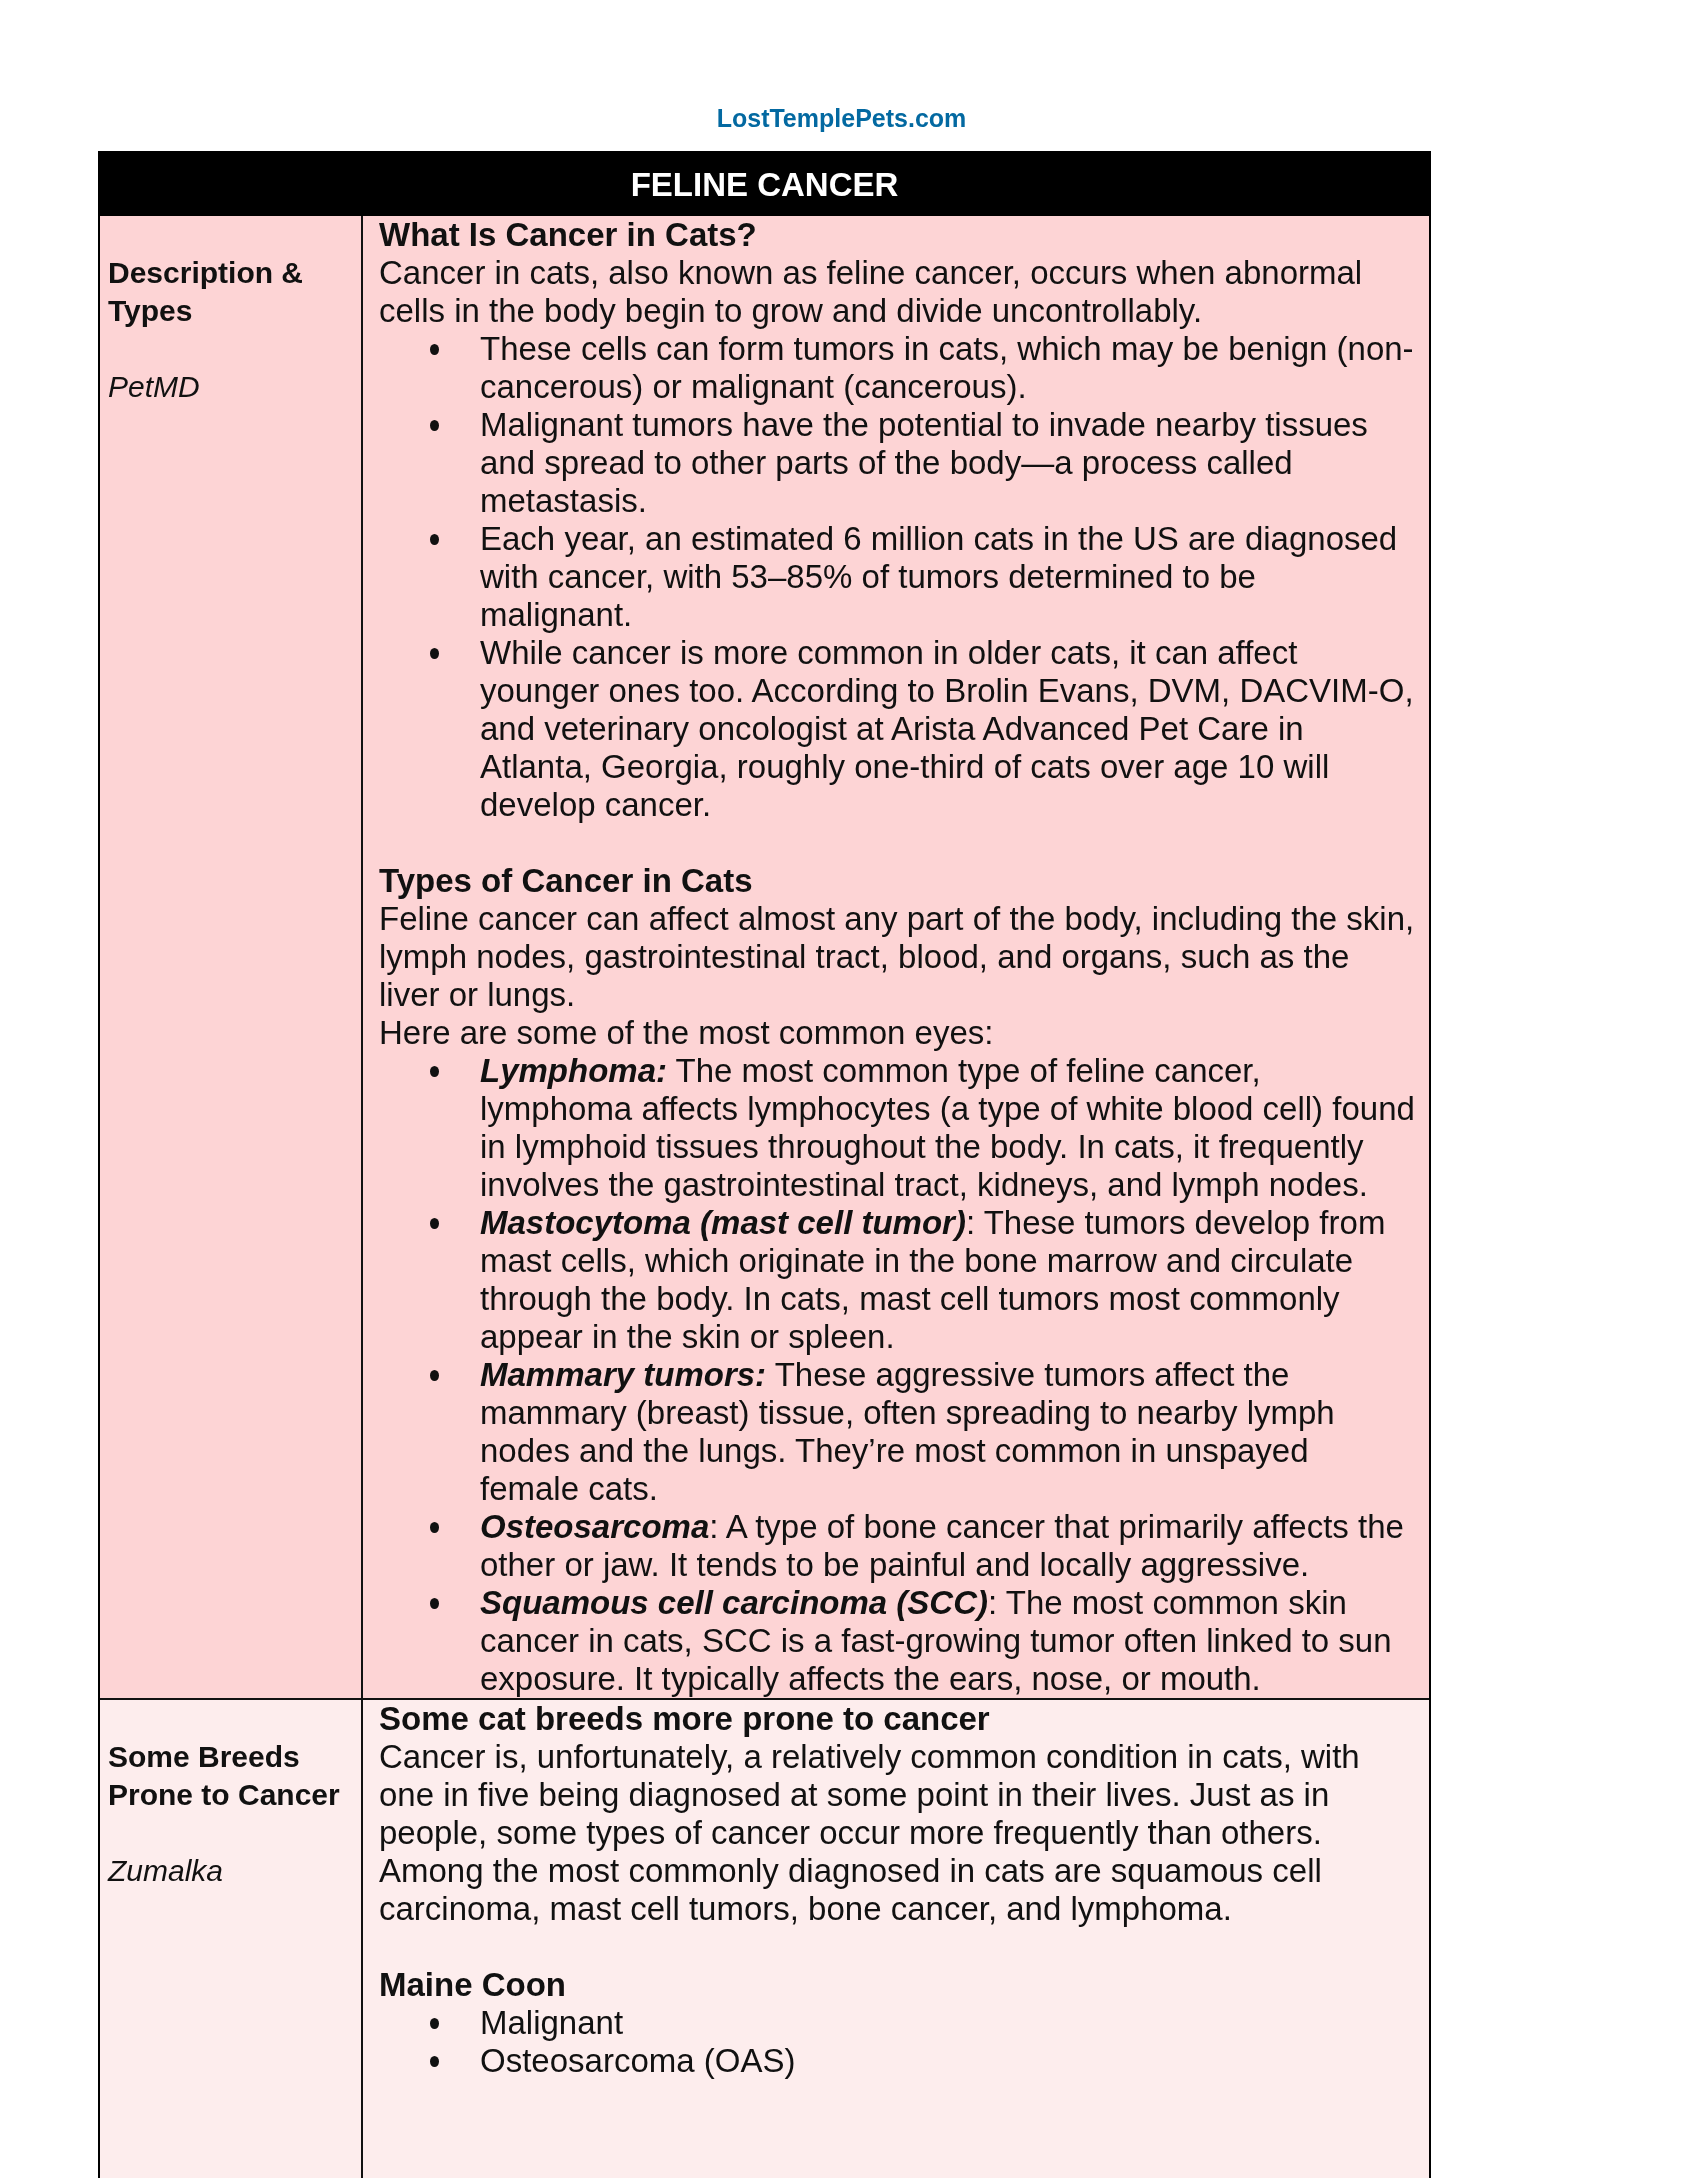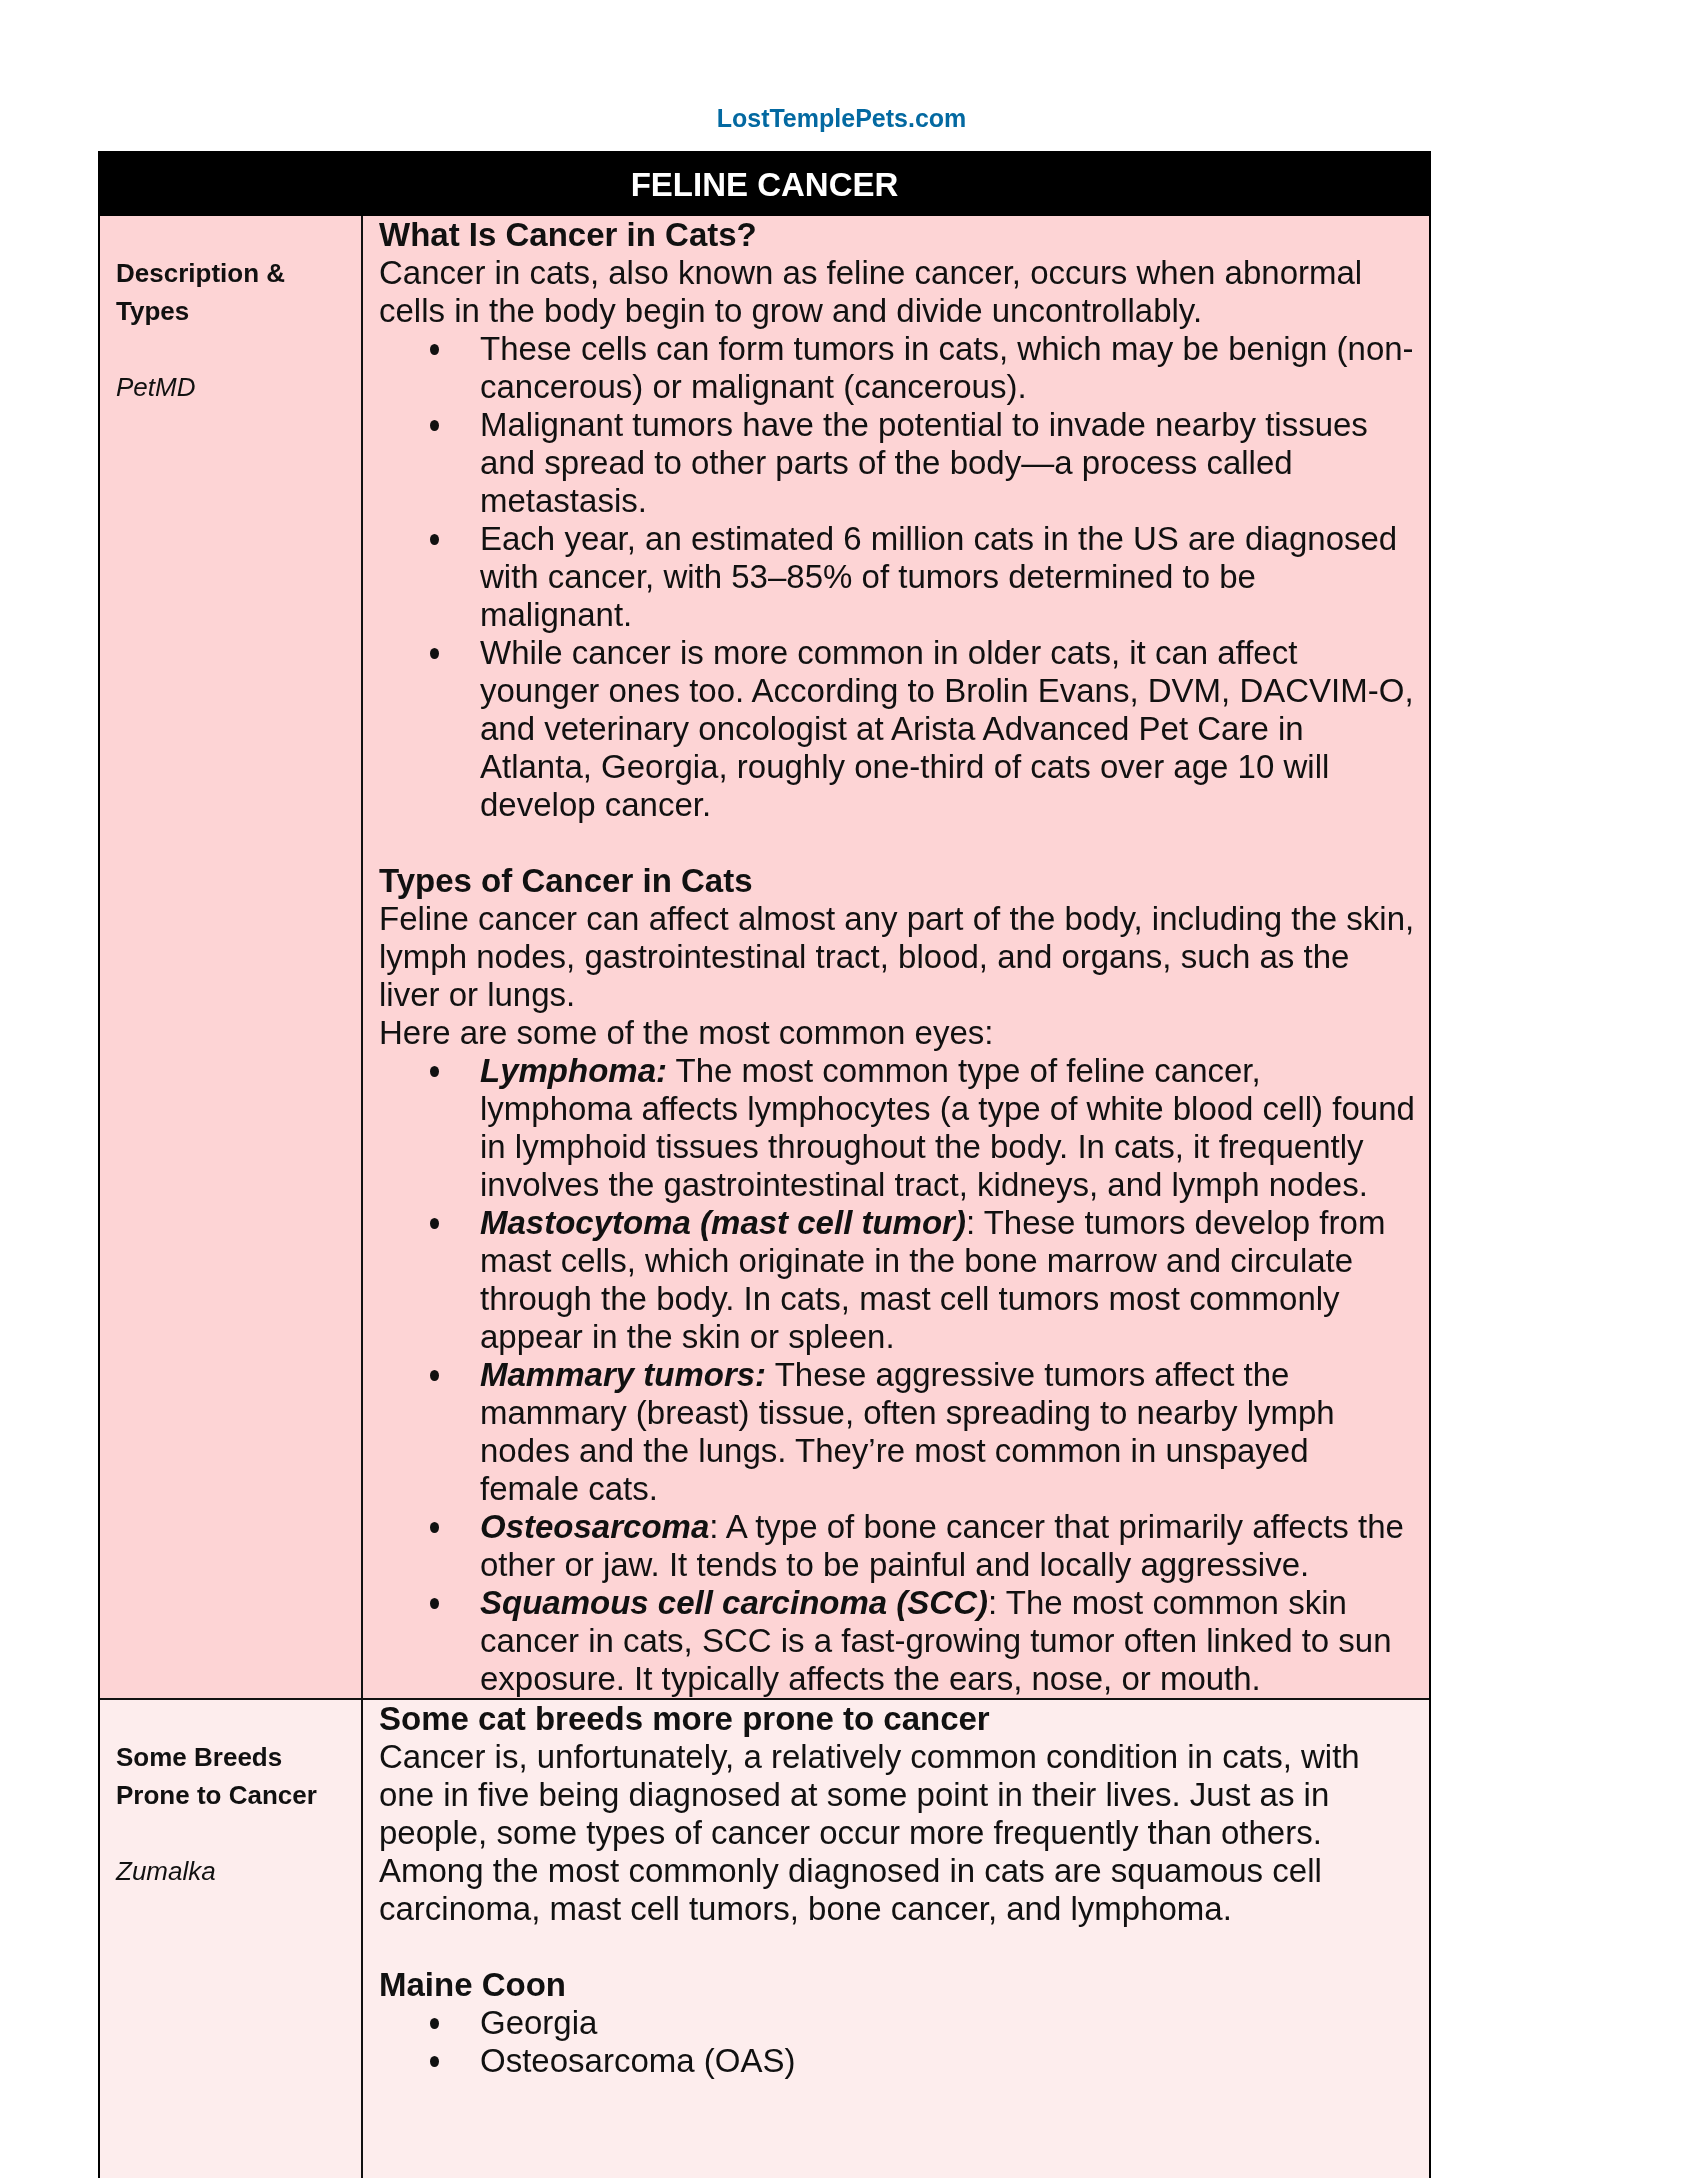--- a/index.html
+++ b/index.html
@@ -18,21 +18,21 @@
   .title-bar {
     height: 63px; background: #000; color: #fff; text-align: center;
     font-weight: bold; font-size: 33px; line-height: 63px;
   }
   .row { display: flex; border-top: 2px solid #111; }
   .row.first { border-top: none; }
   .row-1 { background: #fdd4d5; min-height: 1347px; }
   .row-2 { background: #fdeded; min-height: 480px; }
   .label-cell {
     width: 263px; flex: 0 0 263px; border-right: 2px solid #111; box-sizing: border-box;
-    padding-left: 16px; font-size: 26px; line-height: 38px;
+    padding-left: 8px; font-size: 30px; line-height: 38px;
   }
   .content-cell {
     flex: 1 1 auto; padding: 0 14px 0 16px; font-size: 33px; line-height: 38px;
   }
   .blank { height: 38px; }
   .label-line { font-weight: bold; display: block; }
   .source { font-style: italic; display: block; }
   .h { font-weight: bold; display: block; }
   .p { display: block; margin: 0; }
   ul.bullets { list-style: none; margin: 0; padding: 0 0 0 101px; }
@@ -89,19 +89,19 @@
       <span class="label-line">Prone to Cancer</span>
       <div class="blank"></div>
       <span class="source">Zumalka</span>
     </div>
     <div class="content-cell">
       <span class="h">Some cat breeds more prone to cancer</span>
       <p class="p">Cancer is, unfortunately, a relatively common condition in cats, with one in five being diagnosed at some point in their lives. Just as in people, some types of cancer occur more frequently than others. Among the most commonly diagnosed in cats are squamous cell carcinoma, mast cell tumors, bone cancer, and lymphoma.</p>
       <div class="blank"></div>
       <span class="h">Maine Coon</span>
       <ul class="bullets">
-        <li><span class="dot"></span><span>Georgia</span></li>
+        <li><span class="dot"></span><span>Malignant</span></li>
         <li><span class="dot"></span><span>Osteosarcoma (OAS)</span></li>
       </ul>
     </div>
   </div>
 </div>
 
 
 </body></html>

